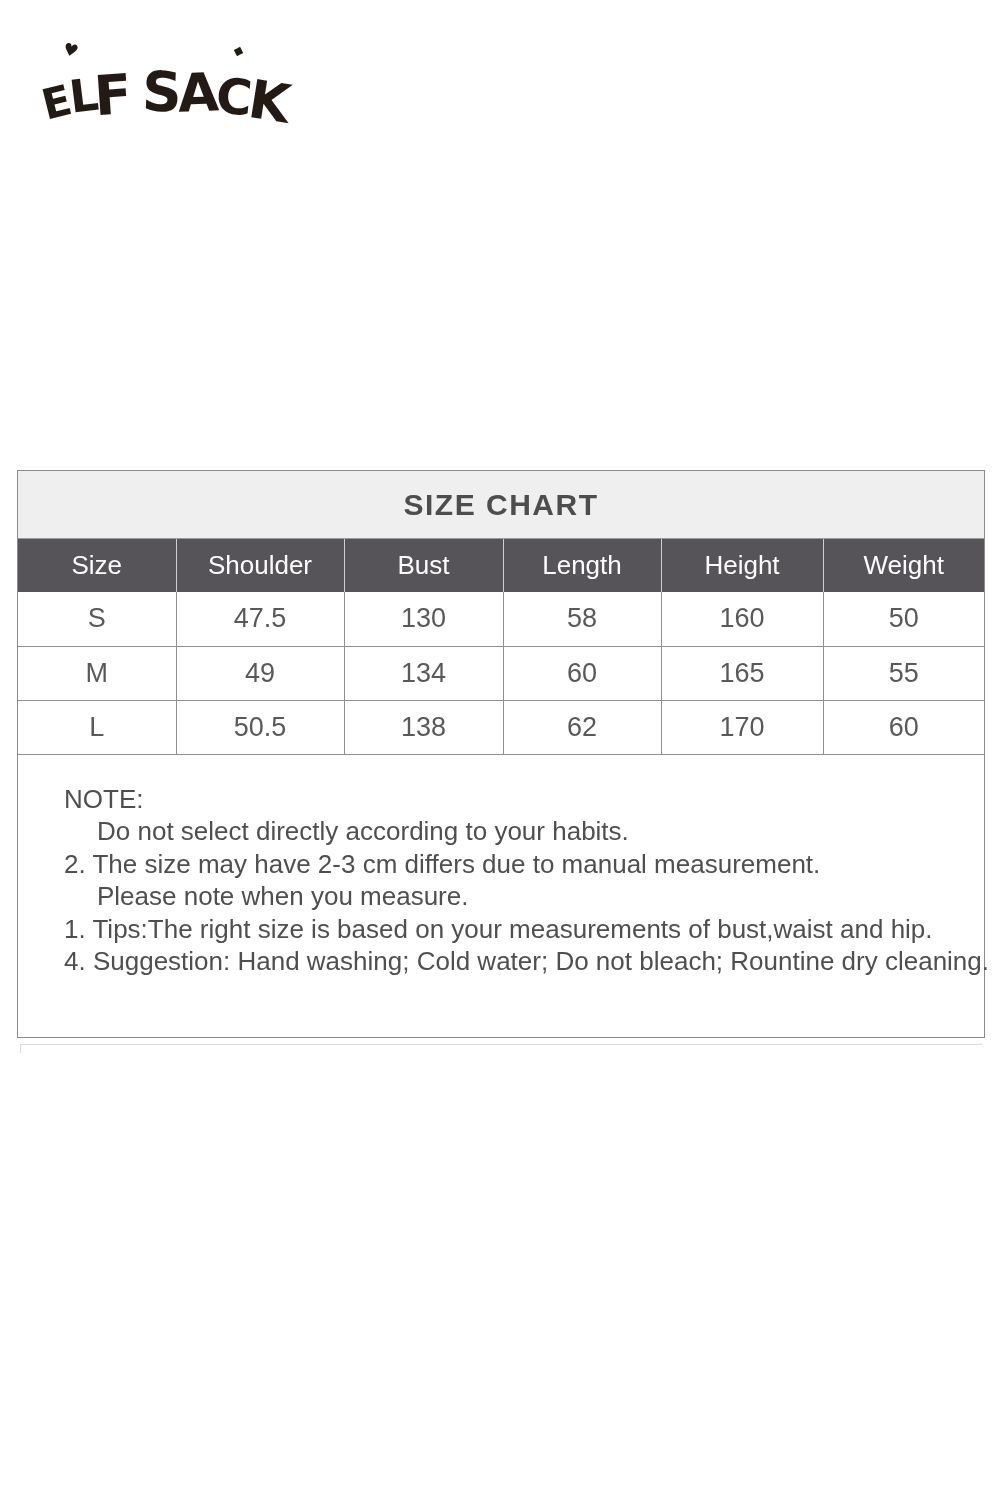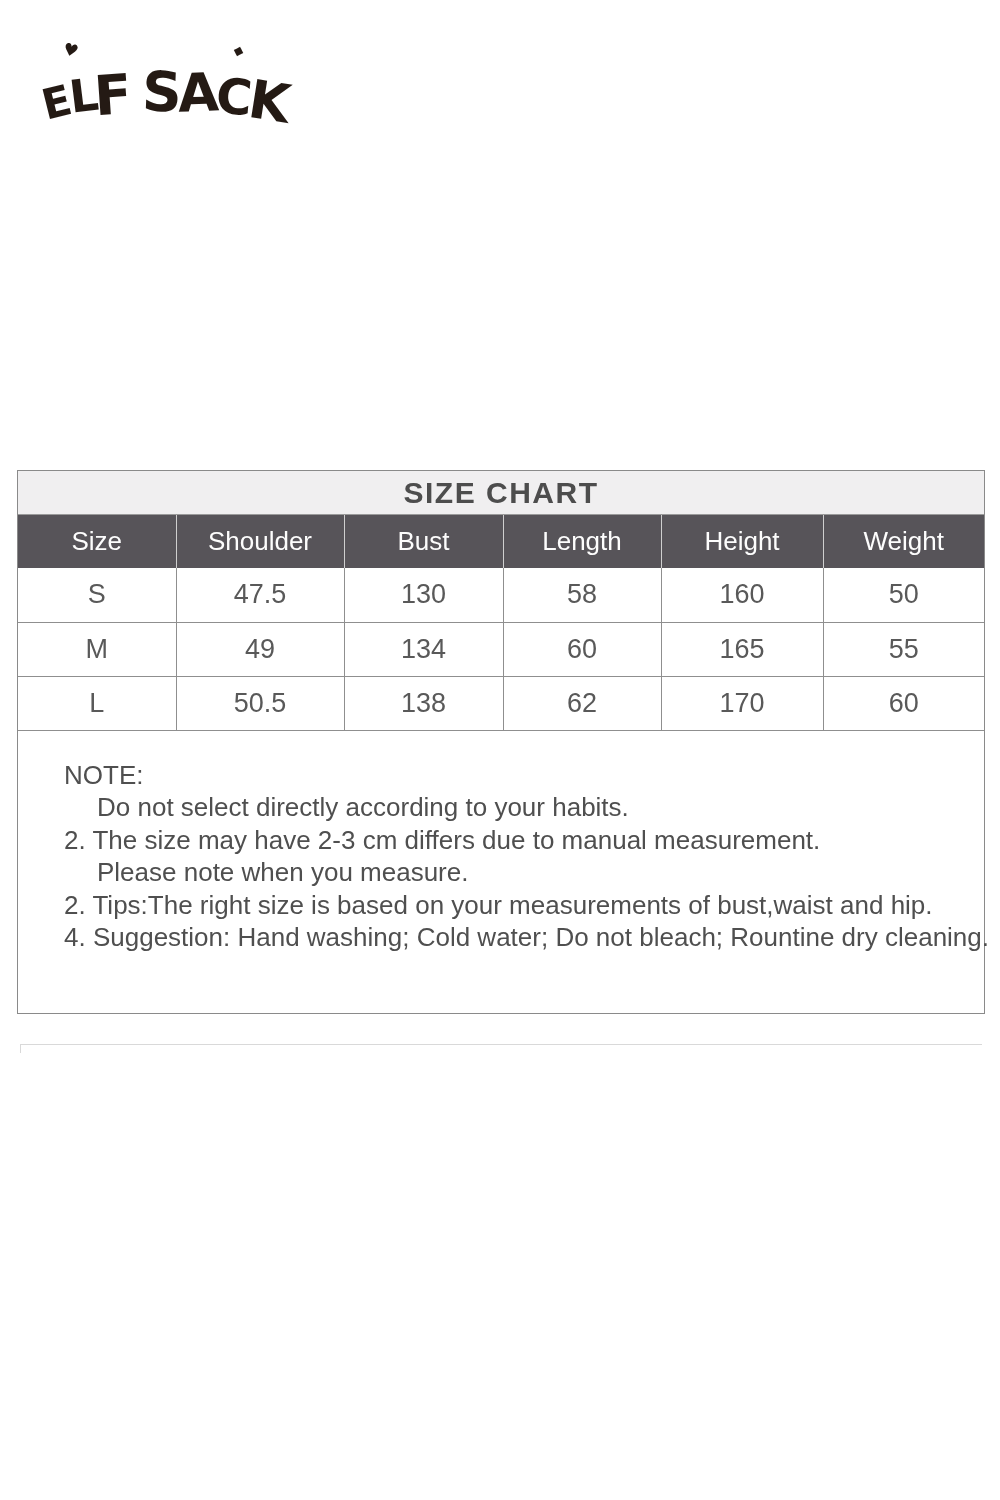--- a/index.html
+++ b/index.html
@@ -34,21 +34,21 @@
     position:absolute; left:192px; top:2px;
     font-size:13px; transform:rotate(18deg);
   }
 
   
   .chart {
     position:absolute; left:17px; top:470px; width:968px;
     border:1px solid #8a8a8a; background:#ffffff;
   }
   .chart-title {
-    height:44px; background:#f0eff0;
+    height:68px; background:#f0eff0;
     display:flex; align-items:center; justify-content:center;
     font-size:30px; font-weight:bold; color:#4d4d4d; letter-spacing:1.5px;
     border-bottom:1px solid #9a9a9a;
   }
   table { width:100%; border-collapse:collapse; table-layout:fixed; }
   thead th {
     background:#575459; color:#fdfdfd;
     font-weight:normal; font-size:26px;
     height:53px; text-align:center;
     border-right:1px solid #cfcfcf;
@@ -143,19 +143,19 @@
         <td>60</td>
       </tr>
     </tbody>
   </table>
 
   <div class="note">
     <div class="note-line">NOTE:</div>
     <div class="note-line indent">Do not select directly according to your habits.</div>
     <div class="note-line">2. The size may have 2-3 cm differs due to manual measurement.</div>
     <div class="note-line indent">Please note when you measure.</div>
-    <div class="note-line">2. Tips:The right size is based on your measurements of bust,waist and hip.</div>
+    <div class="note-line">1. Tips:The right size is based on your measurements of bust,waist and hip.</div>
     <div class="note-line">4. Suggestion: Hand washing; Cold water; Do not bleach; Rountine dry cleaning.</div>
   </div>
 </div>
 
 <div class="next-section-line"></div>
 <div class="next-section-stub"></div>
 
 </body></html>

